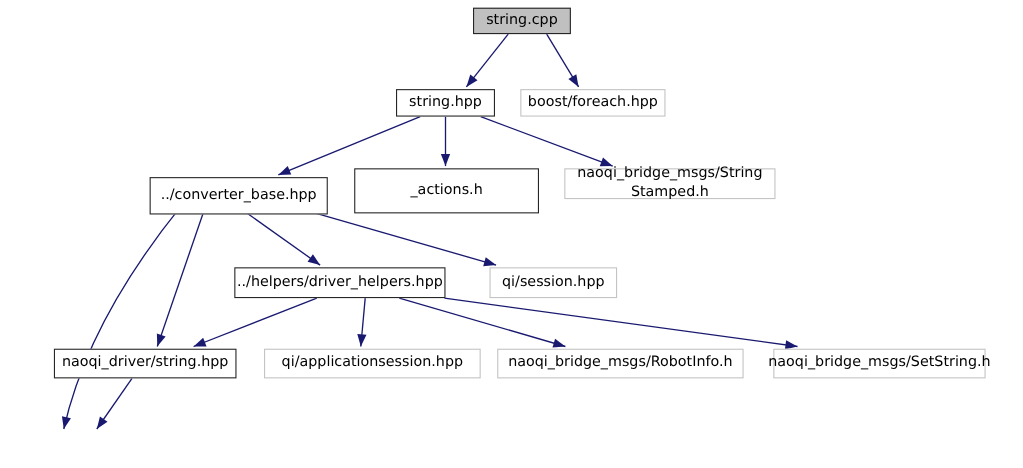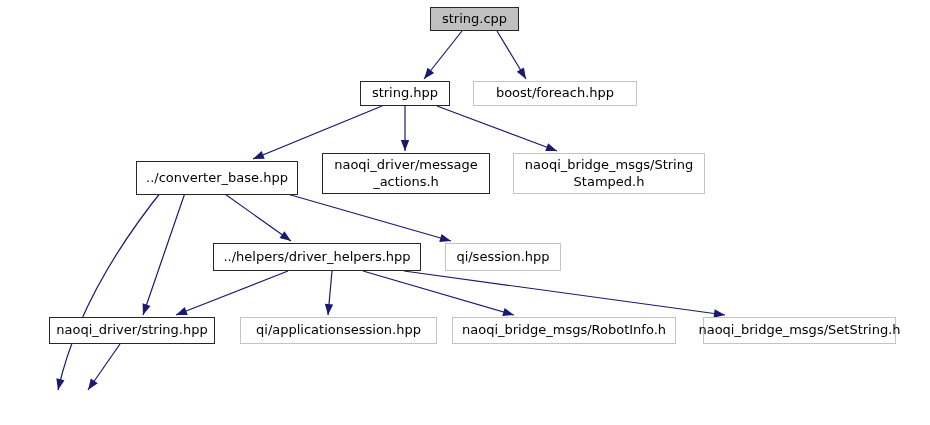--- a/index.html
+++ b/index.html
@@ -108,35 +108,34 @@
         <polygon points="88,390 90.83390752268555,378.5715719299255 97.72951121768365,383.36851363079376" fill="#191970"></polygon>
       </g>
     </svg>
 
 <div class="node main" style="left: 430px; top: 7px; width: 89px; height: 24px; background: rgb(192, 192, 192);">
       <span>string.cpp</span>
     </div>
     <div class="node internal" style="left: 360px; top: 81px; width: 90px; height: 25px;">
       <span>string.hpp</span>
     </div>
-    <div class="node external" style="left: 473px; top: 81px; width: 164px; height: 25px; align-items: center;">
+    <div class="node external" style="left: 473px; top: 81px; width: 132px; height: 25px; align-items: center;">
       <span>boost/foreach.hpp</span>
     </div>
     <div class="node internal" style="left: 136px; top: 161px; width: 162px; height: 34px;">
       <span>../converter_base.hpp</span>
     </div>
     <div class="node internal" style="left: 322px; top: 153px; width: 168px; height: 41px;">
-      <span>naoqi_driver/message</span>
       <span>_actions.h</span>
     </div>
-    <div class="node external" style="left: 513px; top: 153px; width: 192px; height: 41px;">
+    <div class="node external" style="left: 513px; top: 153px; width: 192px; height: 28px;">
       <span>naoqi_bridge_msgs/String</span>
       <span>Stamped.h</span>
     </div>
-    <div class="node internal" style="left: 213px; top: 243px; width: 208px; height: 28px;">
+    <div class="node internal" style="left: 213px; top: 243px; width: 192px; height: 28px;">
       <span>../helpers/driver_helpers.hpp</span>
     </div>
     <div class="node external" style="left: 445px; top: 243px; width: 116px; height: 28px;">
       <span>qi/session.hpp</span>
     </div>
     <div class="node internal" style="left: 49px; top: 317px; width: 166px; height: 27px;">
       <span>naoqi_driver/string.hpp</span>
     </div>
     <div class="node external" style="left: 240px; top: 317px; width: 197px; height: 27px;">
       <span>qi/applicationsession.hpp</span>

